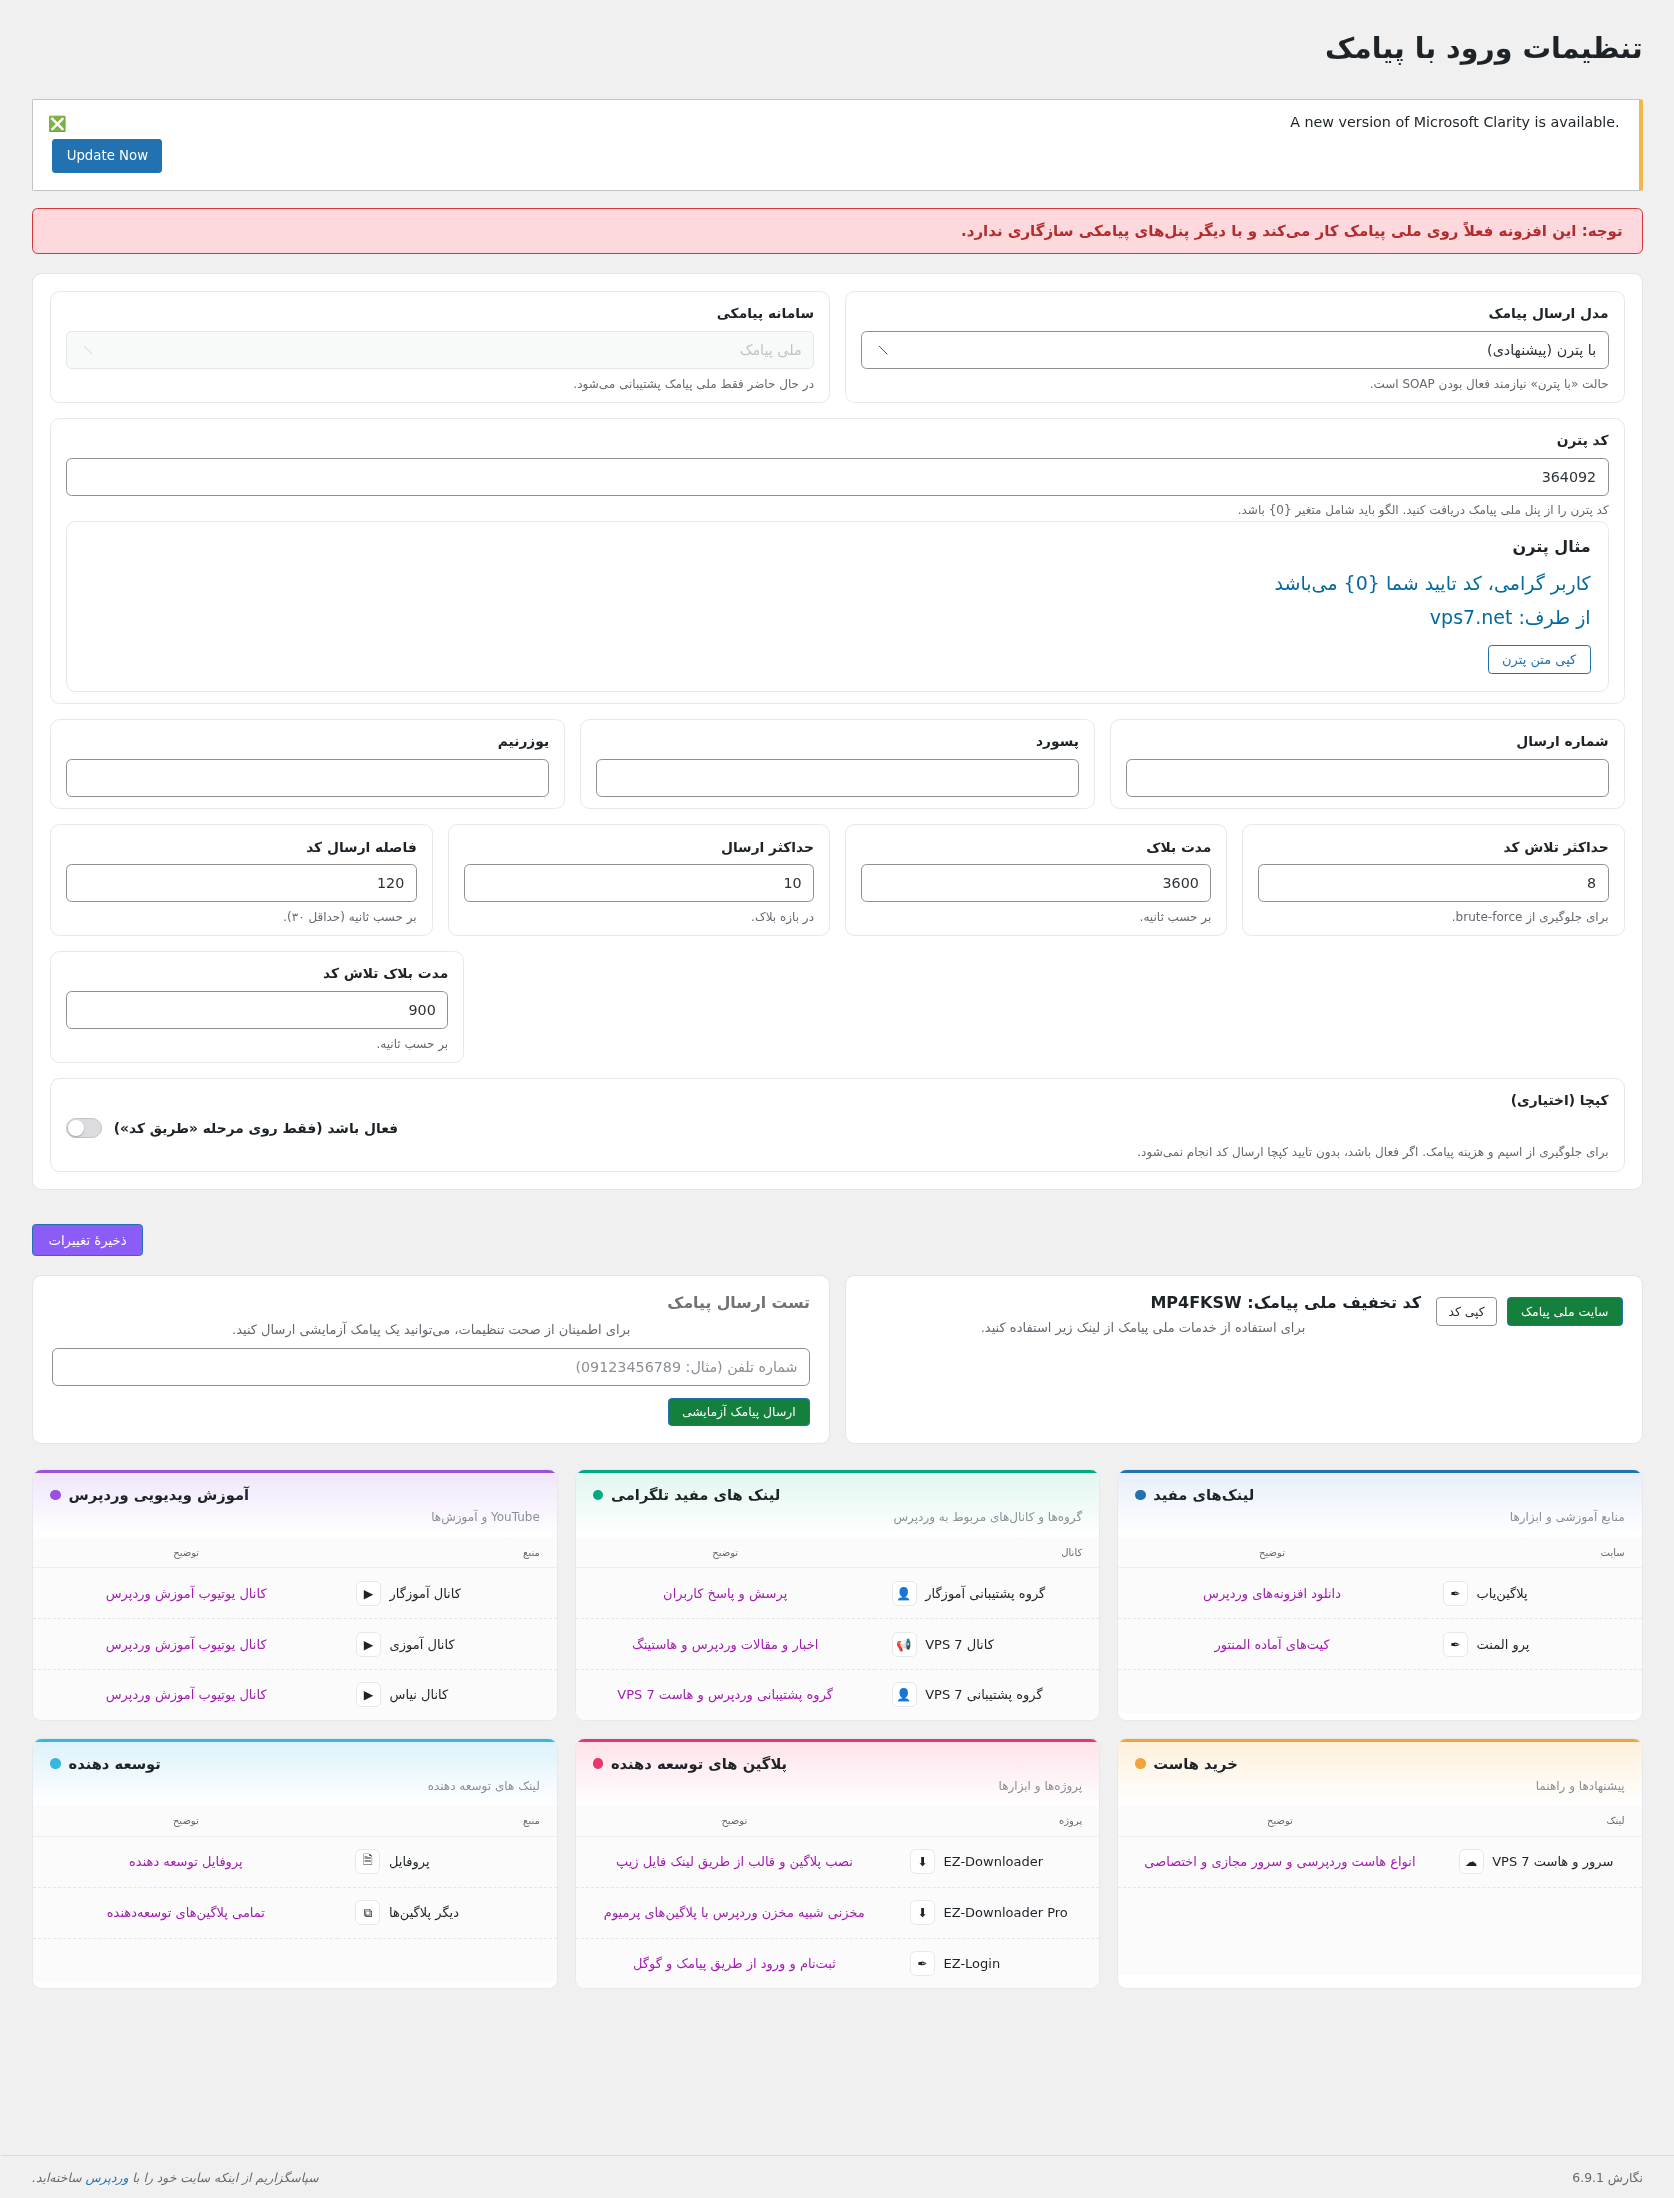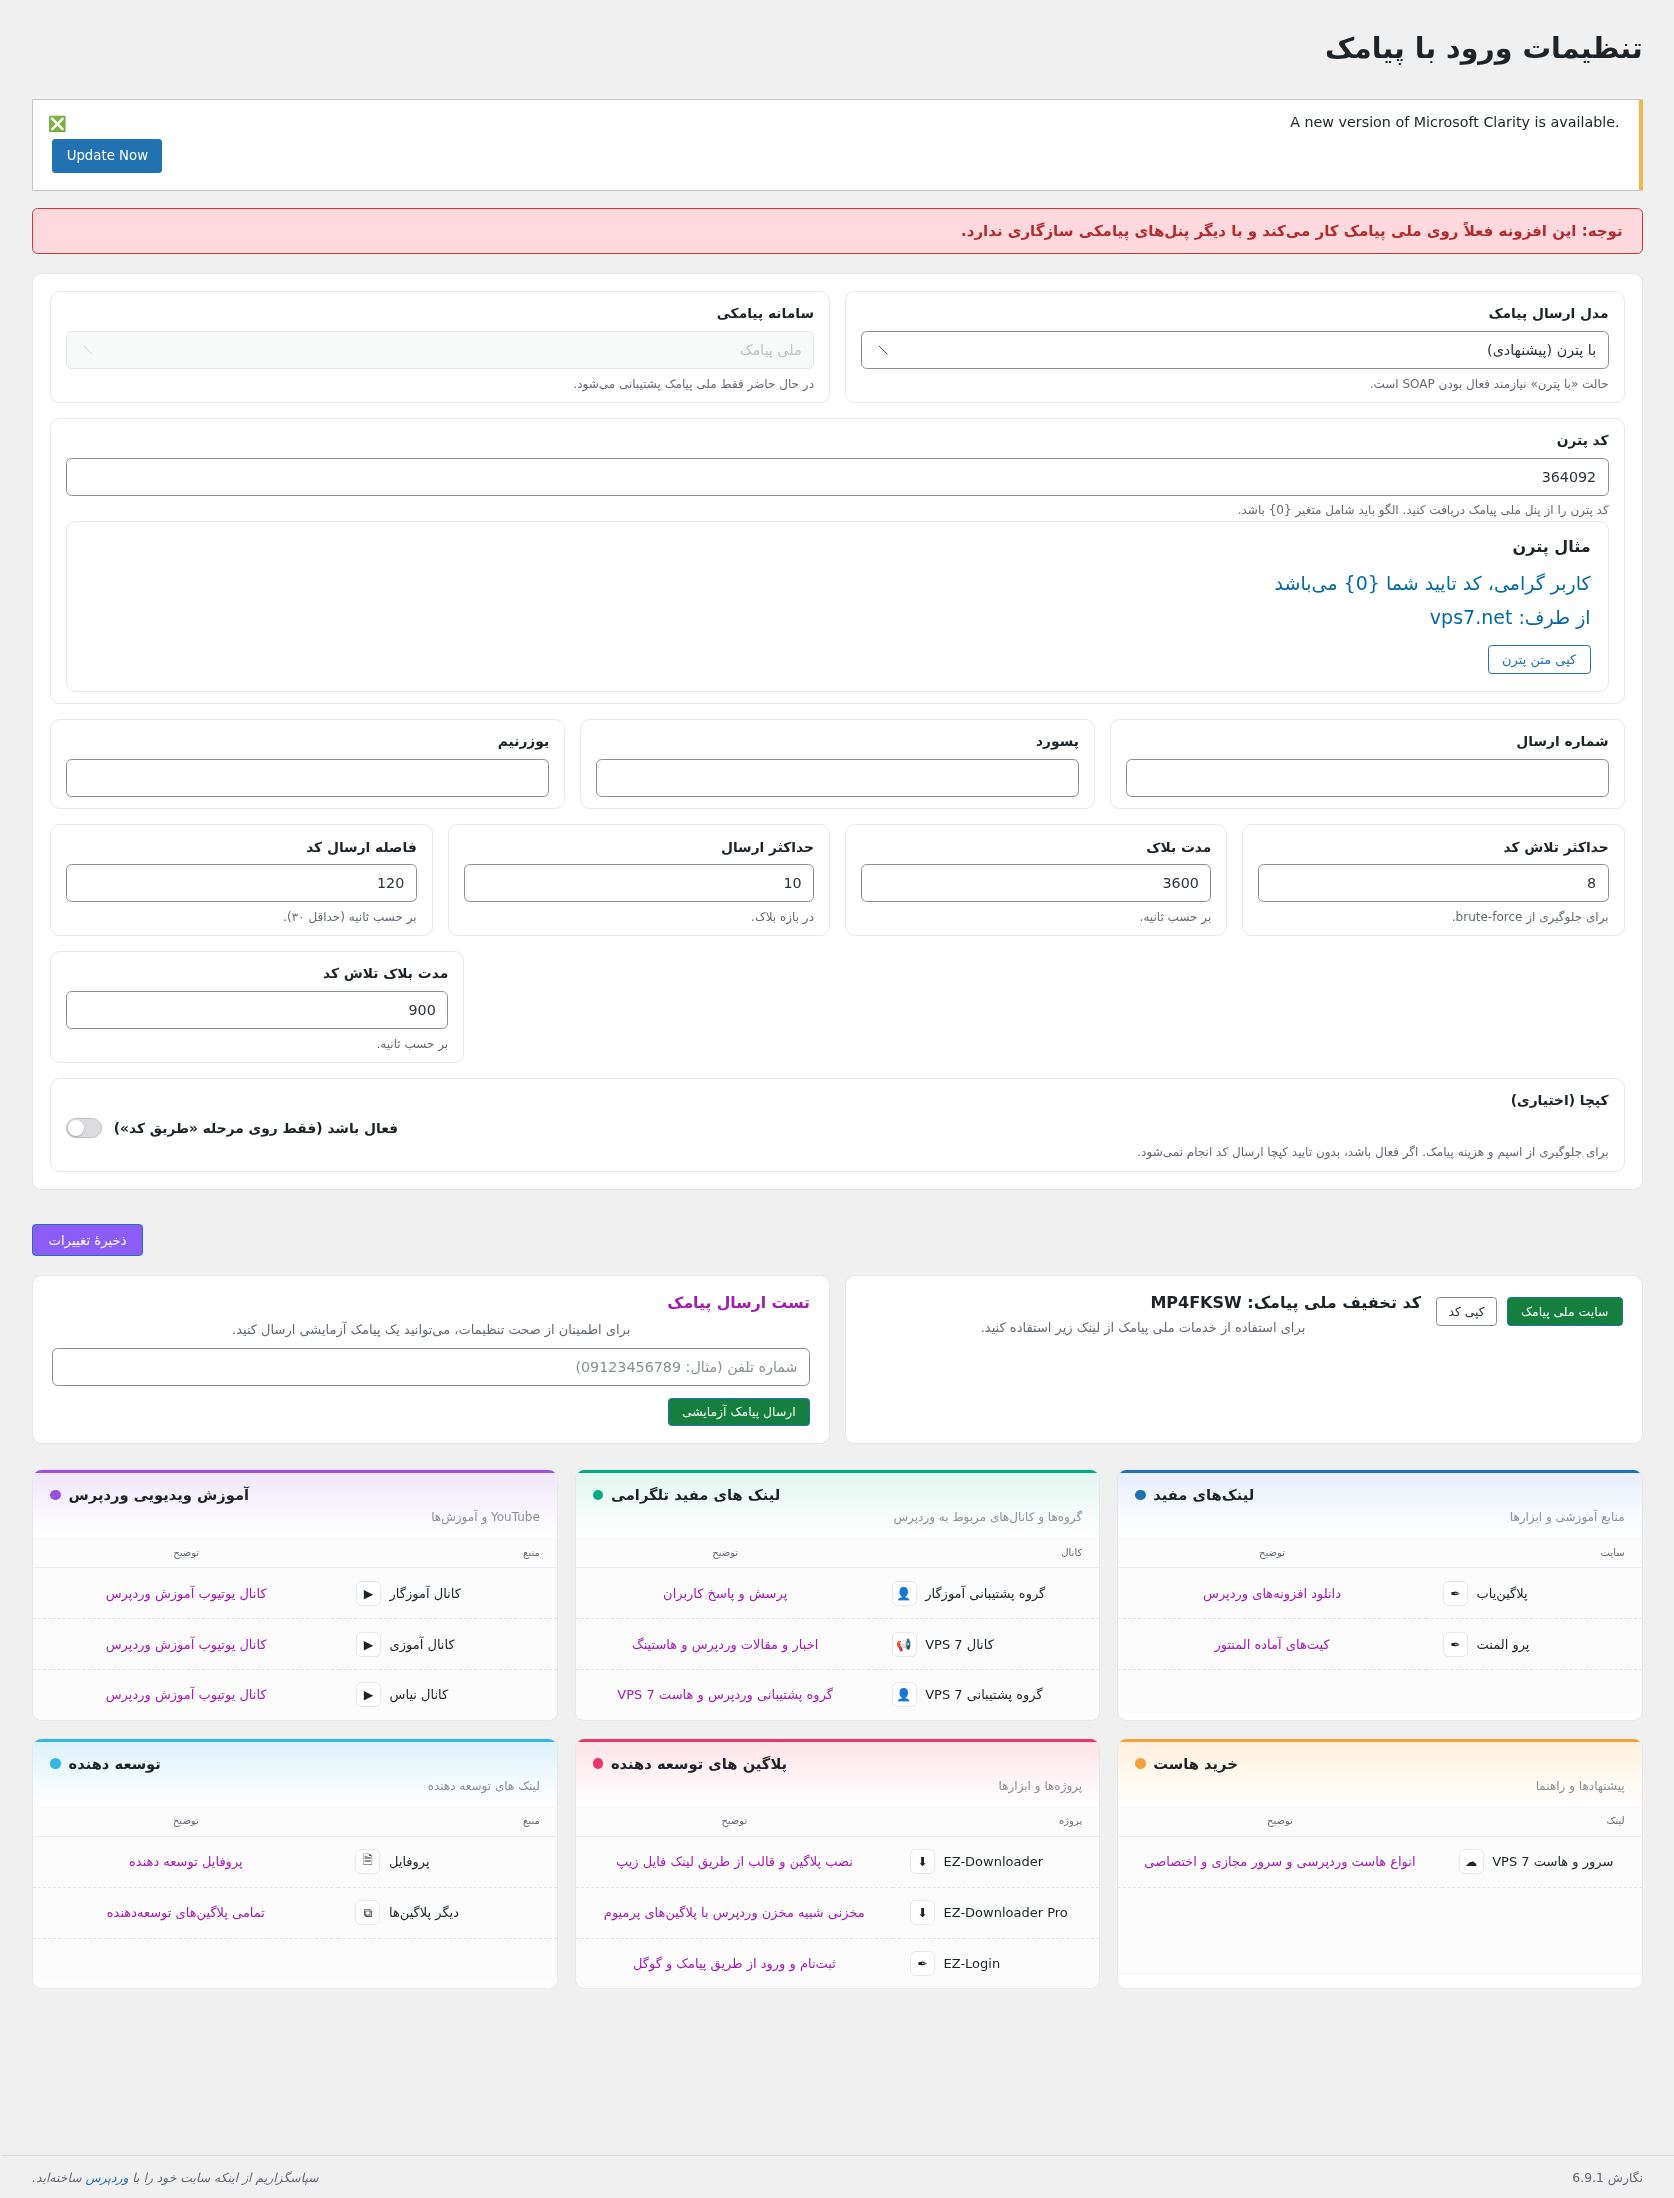--- a/index.html
+++ b/index.html
@@ -198,21 +198,21 @@
     font-size: 13.3px; padding: 7.6px 15px; border-radius: 3.8px;
     cursor: pointer; font-family: inherit;
   }
 
   
   .two-col { display: flex; gap: 15px; margin: 0 11.4px 25px 11.4px; }
   .card {
     background: #fff; border: 1px solid #e3e5e8; border-radius: 9.5px;
     padding: 17px 19px; flex: 1; min-width: 0;
   }
-  .card-h { font-size: 15.7px; font-weight: 700; text-align: right; color: #a21caf; margin-bottom: 9.5px; }
+  .card-h { font-size: 15.7px; font-weight: 700; text-align: right; color: #737373; margin-bottom: 9.5px; }
   .card-sub { font-size: 13px; color: #646970; text-align: center; margin-bottom: 11.4px; }
   .discount-head {
     font-size: 16px; font-weight: 700; text-align: right; color: #1d2327;
     margin-bottom: 7.6px; unicode-bidi: plaintext;
   }
   .discount-actions { display: flex; gap: 9.5px; justify-content: flex-start; margin-top: 3.8px; }
   .btn-sm-outline {
     background: #fff; border: 1px solid #8c8f94; color: #2c3338;
     font-size: 12.4px; padding: 5.7px 11.4px; border-radius: 3.8px; cursor: pointer; font-family: inherit;
   }

